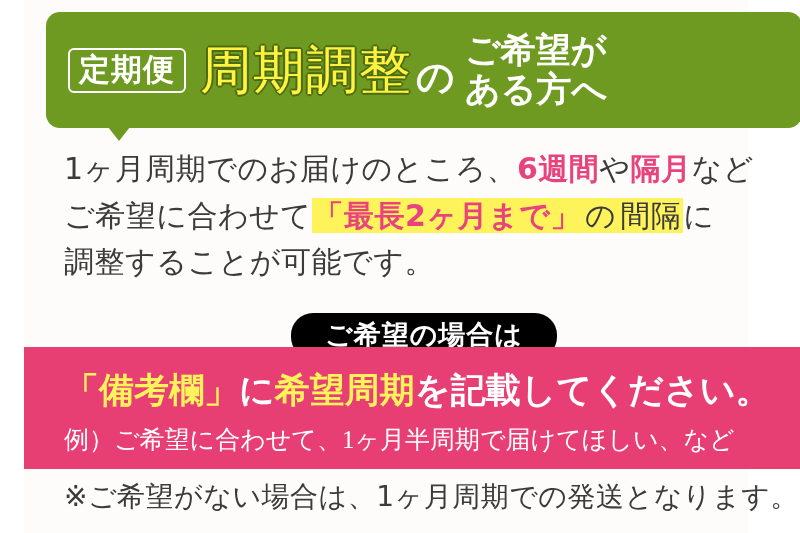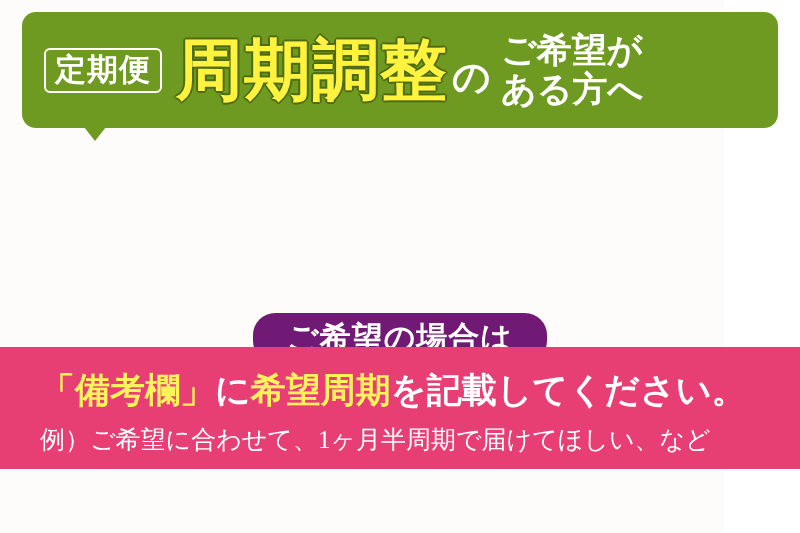--- a/index.html
+++ b/index.html
@@ -12,20 +12,21 @@
     overflow: hidden;
     background: #ffffff;
     font-family: "DejaVu Sans", "Liberation Sans", sans-serif;
   }
 
   #page {
     position: relative;
     width: 724px;
     height: 533px;
     background: #fdfcfa;
+    margin-left: 24px;
   }
 
   
   .banner-wrap {
     position: absolute;
     left: 22px;
     top: 12px;
     width: 756px;
     height: 116px;
   }
@@ -59,22 +60,22 @@
     font-size: 31px;
     font-weight: bold;
     letter-spacing: 1px;
     padding: 4px 9px 6px 9px;
     line-height: 1;
     white-space: nowrap;
   }
 
   .headline-main {
     color: #fff33f;
-    font-size: 67px;
-    font-weight: bold;
+    font-size: 52px;
+    font-weight: normal;
     line-height: 1;
     letter-spacing: 1px;
     margin-left: 14px;
     white-space: nowrap;
     text-shadow:
       2px 0 0 #4c6b12, -2px 0 0 #4c6b12, 0 2px 0 #4c6b12, 0 -2px 0 #4c6b12,
       1px 1px 0 #4c6b12, -1px 1px 0 #4c6b12, 1px -1px 0 #4c6b12, -1px -1px 0 #4c6b12;
   }
   .headline-no {
     color: #ffffff;
@@ -135,23 +136,23 @@
   
   .pill-row {
     position: absolute;
     left: 0;
     top: 313px;
     width: 800px;
     display: flex;
     justify-content: center;
   }
   .pill {
-    background: #701a75;
-    color: #ffffff;
-    font-size: 31px;
+    background: #000000;
+    color: #ffffff;
+    font-size: 27px;
     font-weight: bold;
     border-radius: 22px;
     padding: 7px 34px 9px 34px;
     line-height: 1.1;
     letter-spacing: 1px;
     white-space: nowrap;
   }
 
   
   .pink-band {
@@ -208,26 +209,36 @@
       <span class="headline-main">周期調整</span>
       <span class="headline-no">の</span>
       <span class="headline-right">
         <span class="line">ご希望が</span>
         <span class="line">ある方へ</span>
       </span>
       <span class="banner-tail"></span>
     </div>
   </div>
 
+  <div class="body-block">
+    <div class="body-line">
+      <span>1ヶ月周期でのお届けのところ、</span><span class="hl-pink">6週間</span><span>や</span><span class="hl-pink">隔月</span><span>など</span>
+    </div>
+    <div class="body-line">
+      <span>ご希望に合わせて</span><span class="hl-yellow-pink">「最長2ヶ月まで」</span><span class="hl-yellow">の</span><span class="hl-yellow">間隔</span><span>に</span>
+    </div>
+    <div class="body-line">調整することが可能です。</div>
+  </div>
 
   <div class="pill-row">
     <span class="pill">ご希望の場合は</span>
   </div>
 
   <div class="pink-band">
     <div class="pink-line1">
       <span class="y">「備考欄」</span><span>に</span><span class="y">希望周期</span><span>を記載してください。</span>
     </div>
     <div class="pink-line2">例）ご希望に合わせて、1ヶ月半周期で届けてほしい、など</div>
   </div>
 
+  <div class="footer-note">※ご希望がない場合は、1ヶ月周期での発送となります。</div>
 
 </div>
 
 </body></html>

